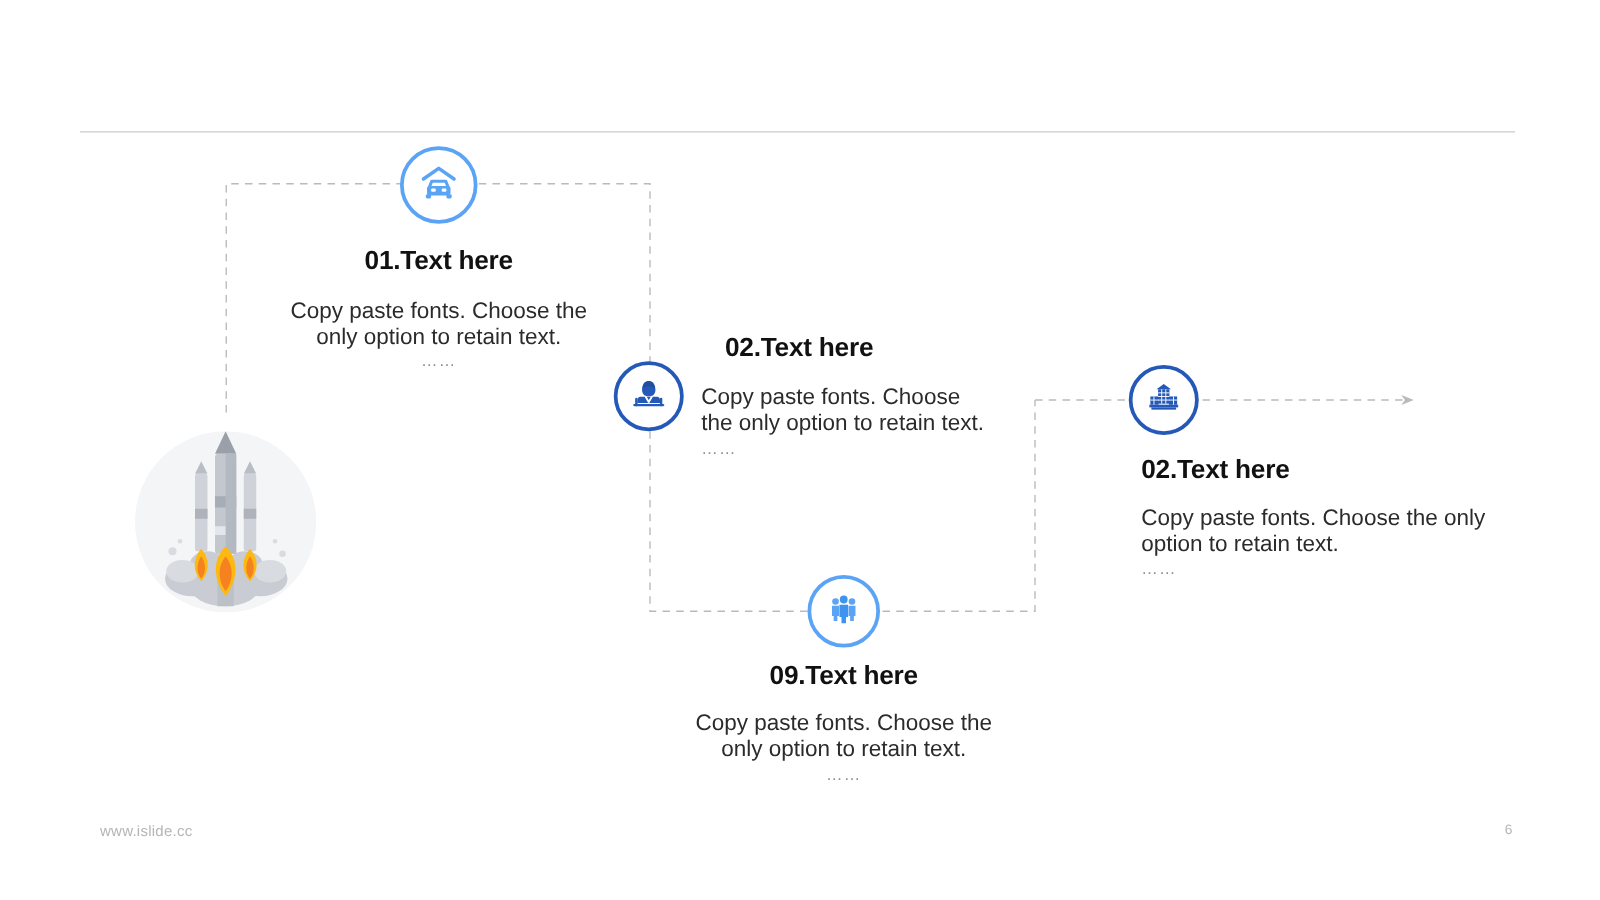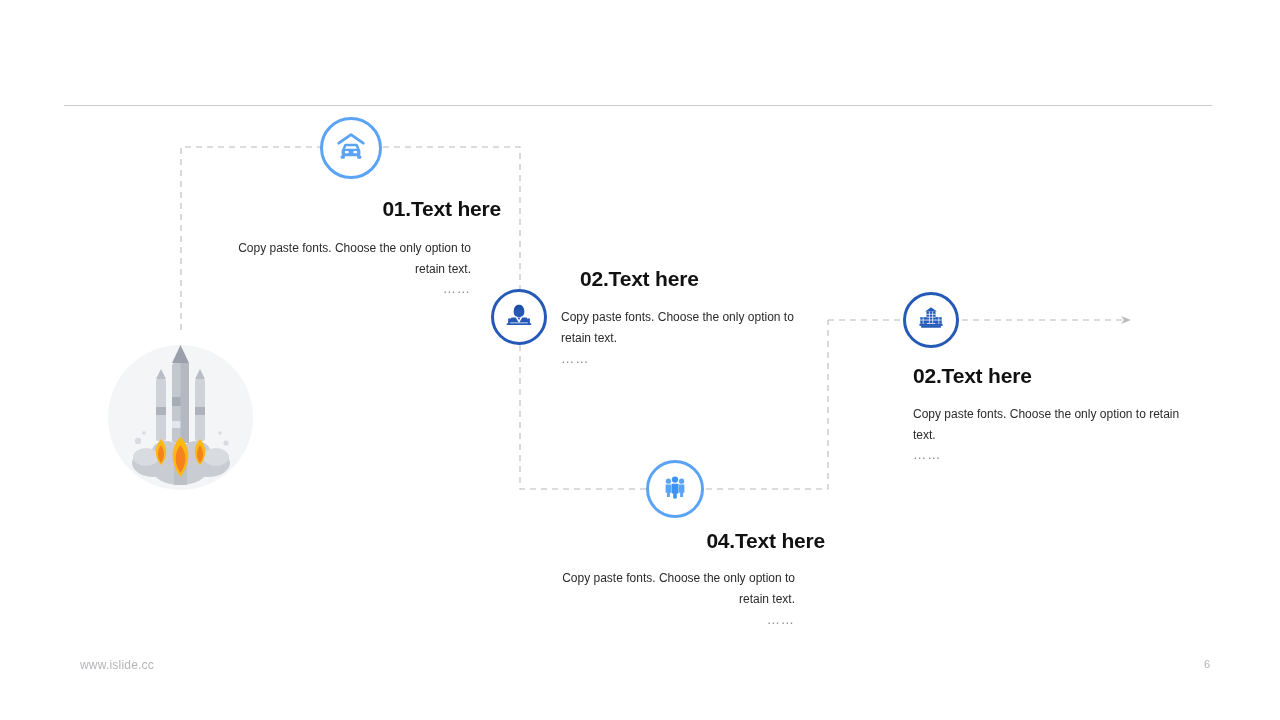--- a/index.html
+++ b/index.html
@@ -68,31 +68,31 @@
   .node-title {
     position: absolute;
     font-size: 21px;
     font-weight: bold;
     color: #111111;
     letter-spacing: -.2px;
     white-space: nowrap;
   }
   .node-body {
     position: absolute;
-    font-size: 12px;
+    font-size: 18px;
     color: #2b2b2b;
     line-height: 21px;
   }
   .node-dots {
     position: absolute;
     font-size: 13.2px;
     color: #8b8d90;
     letter-spacing: 1px;
   }
-  .ta-center { text-align: right; }
+  .ta-center { text-align: center; }
   .ta-left   { text-align: left; }
 
   
   .rocket-wrap {
     position: absolute;
     left: 108px;
     top: 345px;
     width: 145px;
     height: 145px;
   }
@@ -214,21 +214,21 @@
       <path d="M5.6,14 L12.4,14 L12.4,24 L10.8,24 L10.8,29 L7.2,29 L7.2,24 L5.6,24 Z" fill="#5ba4f5"></path>
 
       <circle cx="25" cy="10" r="3.2" fill="#5ba4f5"></circle>
       <path d="M21.6,14 L28.4,14 L28.4,24 L26.8,24 L26.8,29 L23.2,29 L23.2,24 L21.6,24 Z" fill="#5ba4f5"></path>
 
       <circle cx="17" cy="8" r="3.8" fill="#3d93f0"></circle>
       <path d="M12.8,13 L21.2,13 L21.2,25 L19.2,25 L19.2,31 L14.8,31 L14.8,25 L12.8,25 Z" fill="#3d93f0"></path>
     </svg>
   </span>
 </div>
-<div class="node-title ta-center" style="left:525px; top:529px; width:300px;">04.Text here</div>
+<div class="node-title ta-center" style="left:525px; top:529px; width:300px;">09.Text here</div>
 <div class="node-body ta-center" style="left:555px; top:568px; width:240px;">Copy paste fonts. Choose the only option to retain text.</div>
 <div class="node-dots ta-center" style="left:555px; top:612px; width:240px;">……</div>
 
 <div class="node-circle dark" style="left:903px; top:292px; width:56px; height:56px;">
   <span>
     <svg viewBox="0 0 34 34" width="28" height="28" fill="none">
 
       <path d="M17,4 L24,9 L10,9 Z" fill="#2559b8"></path>
 
       <rect x="11.5" y="9" width="11" height="14" fill="#2559b8"></rect>

